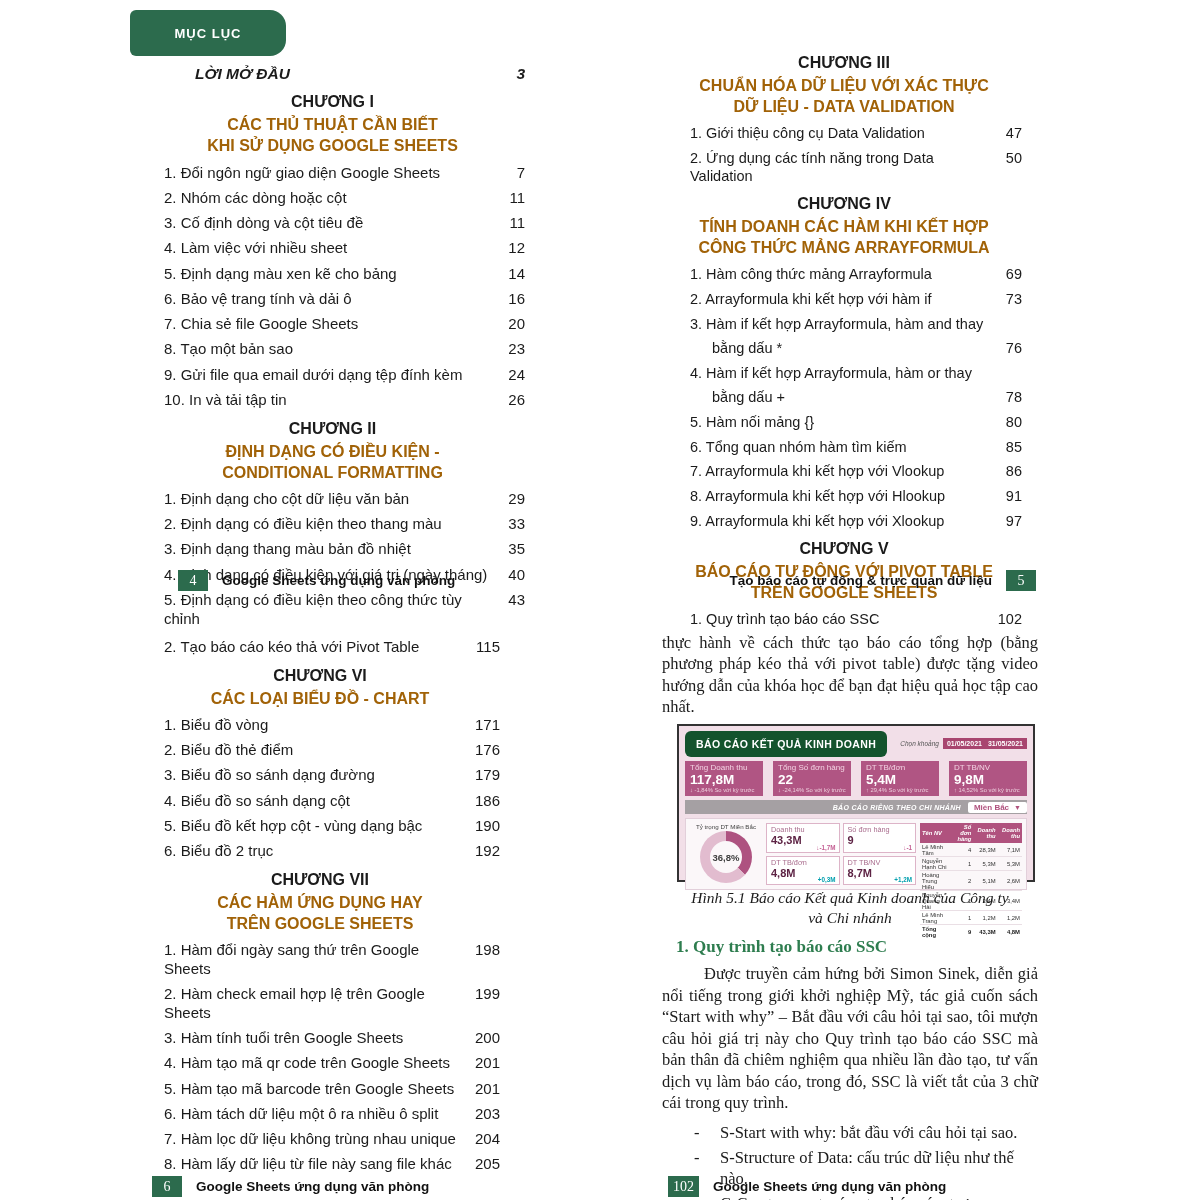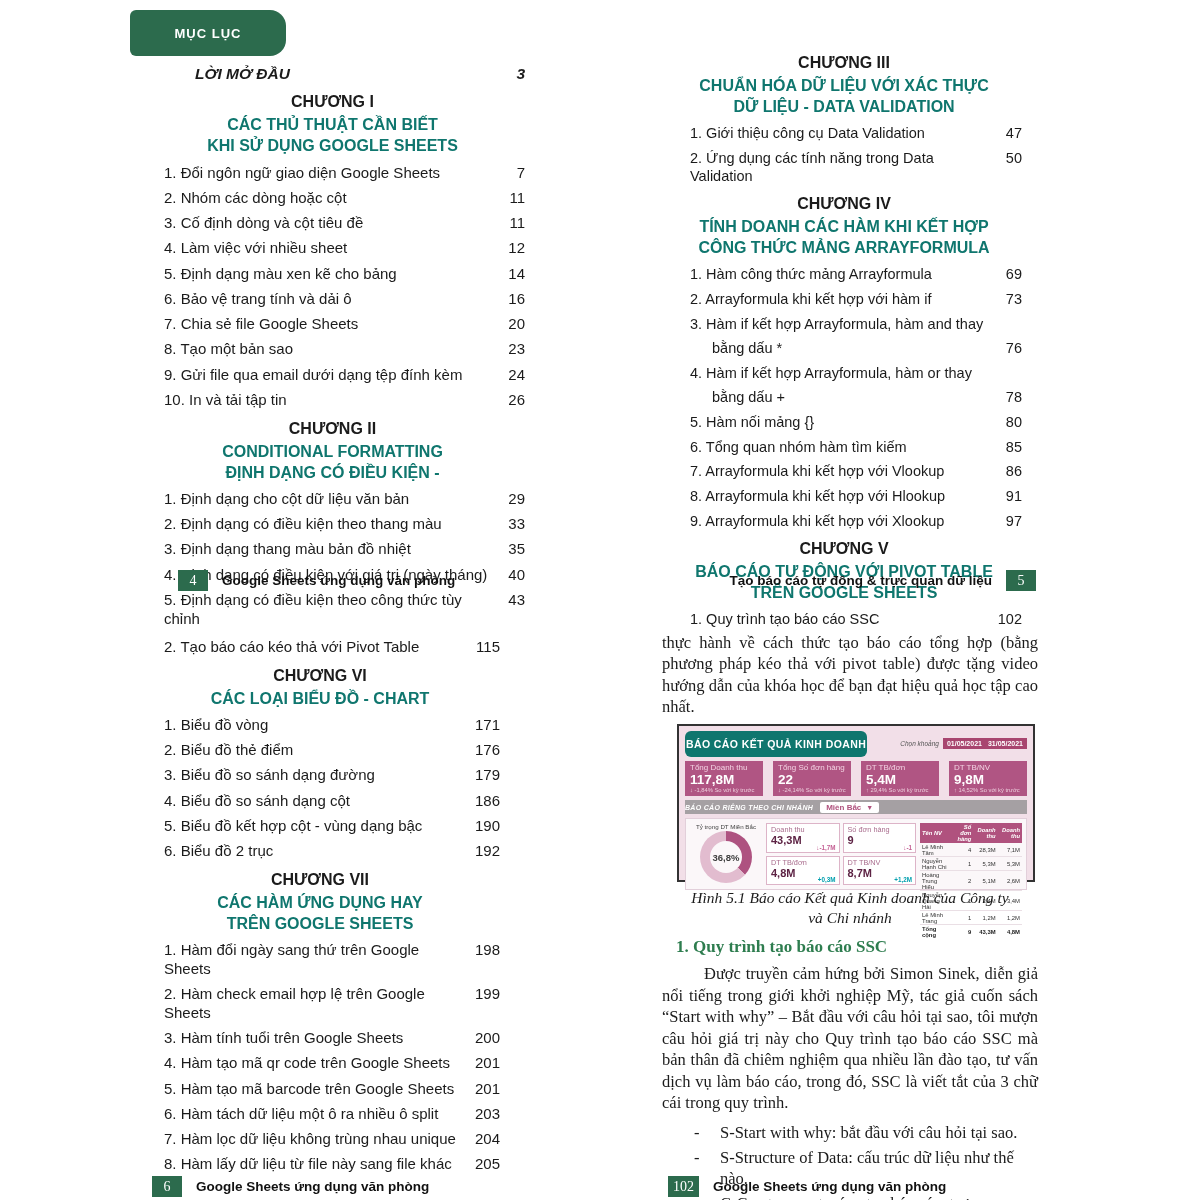--- a/index.html
+++ b/index.html
@@ -16,21 +16,21 @@
   
   .toc-badge{
     position:absolute;left:130px;top:10px;width:156px;height:46px;
     background:#2c6b4d;color:#fff;font-weight:bold;font-size:13px;letter-spacing:1px;
     display:flex;align-items:center;justify-content:center;
     border-radius:6px 16px 16px 6px;
   }
 
   
   .chapter-num{text-align:center;font-weight:bold;font-size:16px;margin:10px 0 3px;}
-  .chapter-sub{text-align:center;font-weight:bold;font-size:16px;color:#0f766e;line-height:1.32;margin-bottom:7px;}
+  .chapter-sub{text-align:center;font-weight:bold;font-size:16px;color:#a16207;line-height:1.32;margin-bottom:7px;}
   .entry{display:flex;justify-content:space-between;align-items:baseline;margin:0 0 6.5px 0;padding-left:24px;font-size:15px;line-height:1.25;}
   #page-tr .entry{font-size:14.5px;}
   .entry .etext{text-align:left;}
   .entry .epage{margin-left:8px;white-space:nowrap;}
   .entry.bold{font-weight:bold;padding-left:55px;font-size:15.5px;margin-bottom:4px;font-style:italic;}
   .entry.cont .etext{padding-left:22px;}
 
   
   .footer{position:absolute;display:flex;align-items:center;gap:14px;}
   #footer-p4{left:178px;top:570px;}
@@ -49,31 +49,31 @@
   .body-para{text-indent:42px;}
   .bullets{margin-top:9px;}
   .bullet{display:flex;margin:2px 0 3px 32px;font-size:16.5px;line-height:1.3;}
   .bullet .dash{width:26px;flex:none;}
   .bullet .btext{flex:1;}
 
   
   .dash-fig{margin:6px 0 0 15px;width:358px;height:158px;border:2px solid #333;background:#f2dfe8;
     box-sizing:border-box;padding:5px 6px;font-family:"Liberation Sans",sans-serif;}
   .dash-head{display:flex;justify-content:space-between;align-items:center;}
-  .dash-title{background:#0f766e;color:#fff;font-weight:bold;font-size:10.5px;letter-spacing:.4px;
-    padding:7px 1px;border-radius:6px;}
+  .dash-title{background:#14532d;color:#fff;font-weight:bold;font-size:10.5px;letter-spacing:.4px;
+    padding:7px 11px;border-radius:6px;}
   .dash-date{display:flex;align-items:center;gap:4px;}
   .dash-date-label{font-size:6.5px;font-style:italic;color:#555;}
   .dash-date-box{background:#a8456f;color:#fff;font-weight:bold;font-size:7px;padding:2px 4px;display:flex;gap:6px;}
   .kpi-row{display:flex;gap:10px;margin-top:4px;}
   .kpi{flex:1;background:#b05583;color:#fff;padding:2px 5px 3px;}
   .kpi-label{font-size:8px;color:#f3d2e2;}
   .kpi-value{font-size:13.5px;font-weight:bold;line-height:1.15;}
   .kpi-change{font-size:5.8px;color:#edccdc;}
-  .branch-bar{margin-top:4px;background:#a5a0a3;display:flex;align-items:center;justify-content:flex-start;gap:7px;height:14px;}
+  .branch-bar{margin-top:4px;background:#a5a0a3;display:flex;align-items:center;justify-content:flex-end;gap:7px;height:14px;}
   .bar-label{color:#fff;font-weight:bold;font-style:italic;font-size:7px;letter-spacing:.3px;}
   .bar-select{background:#fff;color:#b0527e;font-weight:bold;font-size:8px;padding:0 6px;border-radius:2px;
     display:flex;gap:5px;align-items:center;height:11px;}
   .bar-caret{font-size:7px;}
   .dash-bottom{margin-top:4px;background:#fbf7f9;border:1px solid #e2cfda;display:flex;padding:4px;gap:4px;height:62px;box-sizing:content-box;}
   .donut-col{width:72px;text-align:center;}
   .donut-label{font-size:6.2px;color:#444;margin-bottom:1px;}
   .donut{position:relative;width:52px;height:52px;border-radius:50%;margin:0 auto;
     background:conic-gradient(#ae5280 0 36.8%, #e2bccf 36.8% 100%);}
   .donut-hole{position:absolute;inset:10px;border-radius:50%;background:#fbf7f9;
@@ -144,22 +144,22 @@
     <div class="entry">
       <span class="etext">9. Gửi file qua email dưới dạng tệp đính kèm</span>
       <span class="epage">24</span>
     </div>
     <div class="entry">
       <span class="etext">10. In và tải tập tin</span>
       <span class="epage">26</span>
     </div>
     <div class="chapter-num">CHƯƠNG II</div>
     <div class="chapter-sub">
+      <div>ĐỊNH DẠNG CÓ ĐIỀU KIỆN -</div>
       <div>CONDITIONAL FORMATTING</div>
-      <div>ĐỊNH DẠNG CÓ ĐIỀU KIỆN -</div>
     </div>
     <div class="entry">
       <span class="etext">1. Định dạng cho cột dữ liệu văn bản</span>
       <span class="epage">29</span>
     </div>
     <div class="entry">
       <span class="etext">2. Định dạng có điều kiện theo thang màu</span>
       <span class="epage">33</span>
     </div>
     <div class="entry">

